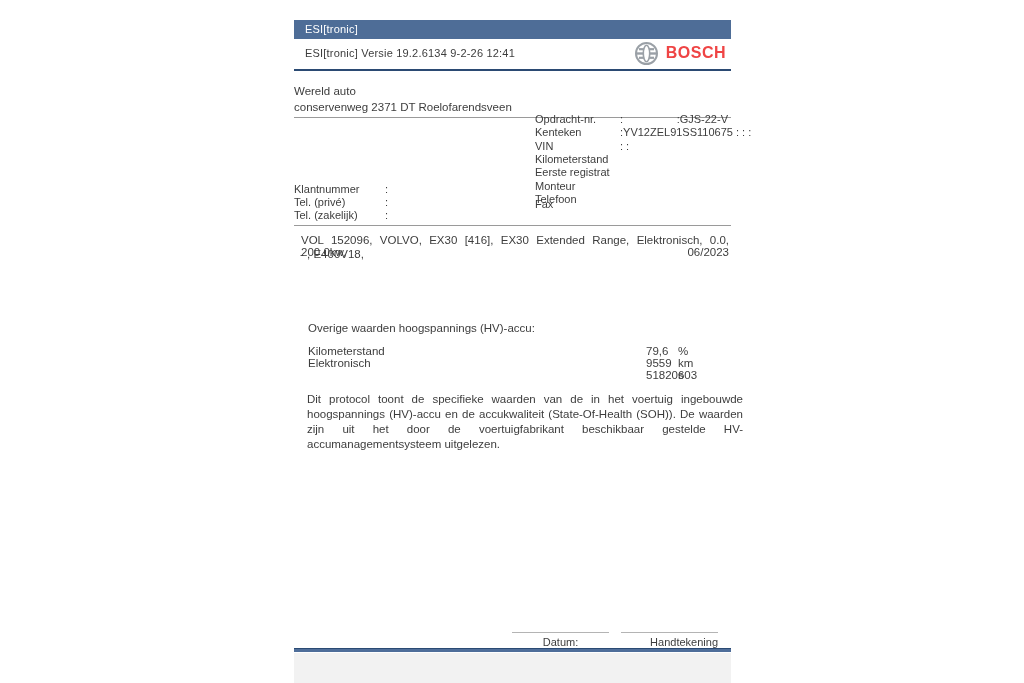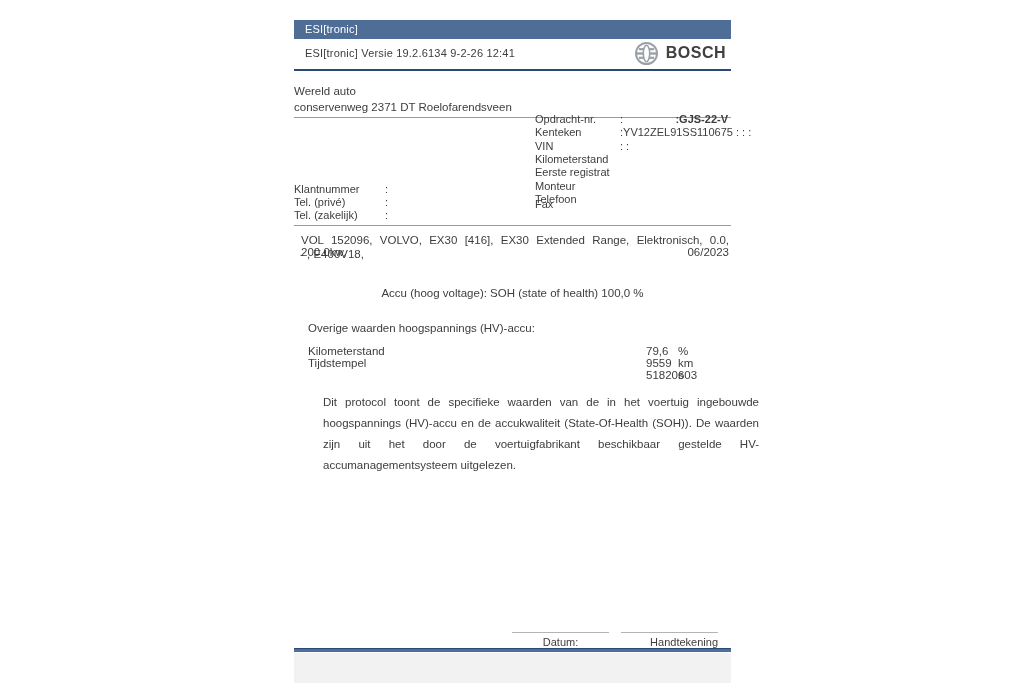--- a/index.html
+++ b/index.html
@@ -28,42 +28,42 @@
   
   .cust-name { position: absolute; left: 0; top: 85px; font-size: 11.5px; }
   .cust-addr { position: absolute; left: 0; top: 101px; font-size: 11.5px; }
   .gray-rule-1 { position: absolute; left: 0; top: 117px; width: 437px; height: 1px; background: #9a9a9a; }
   .gray-rule-2 { position: absolute; left: 0; top: 225px; width: 437px; height: 1px; background: #9a9a9a; }
 
   
   .rrow { position: absolute; left: 241px; width: 196px; height: 13px; font-size: 11px; }
   .rrow .lbl { position: absolute; left: 0; white-space: nowrap; }
   .rrow .val { position: absolute; left: 85px; white-space: nowrap; }
-  .rrow .val-right { position: absolute; right: 3px; white-space: nowrap; font-weight: bold; }
+  .rrow .val-right { position: absolute; right: 3px; white-space: nowrap; }
   .lrow { position: absolute; left: 0; width: 241px; height: 13px; font-size: 11px; text-decoration: underline; }
   .lrow .lbl { position: absolute; left: 0; white-space: nowrap; }
   .lrow .colon { position: absolute; left: 91px; }
 
   
   .veh1 { position: absolute; left: 7px; top: 234px; width: 428px; font-size: 11.5px;
           text-align: justify; text-align-last: justify; white-space: normal; }
   .veh2 { position: absolute; left: 6px; top: 248px; font-size: 11.5px; }
 
   
   .soh { position: absolute; left: 0; top: 287px; width: 437px; text-align: center; font-size: 11.5px; }
 
   
   .vrow { position: absolute; left: 14px; width: 423px; height: 12px; font-size: 11.5px; text-align: center; }
   .vrow .lbl { position: absolute; left: 0; white-space: nowrap; }
   .vrow .val { position: absolute; left: 306px; white-space: nowrap; margin-left: 32px; }
   .vrow .unit { position: absolute; left: 370px; white-space: nowrap; }
 
   
   .note { position: absolute; left: 13px; top: 392px; width: 436px;
-          font-size: 11.5px; line-height: 21px; text-align: justify; margin-left: 16px; }
+          font-size: 11.5px; line-height: 15px; text-align: justify; }
 
   
   .sig-line-1 { position: absolute; left: 218px; top: 632px; width: 97px; height: 1px; background: #b4b4b4; }
   .sig-line-2 { position: absolute; left: 327px; top: 632px; width: 97px; height: 1px; background: #b4b4b4; }
   .sig-label-1 { position: absolute; left: 218px; top: 636px; width: 97px; text-align: center; font-size: 11px; }
   .sig-label-2 { position: absolute; left: 327px; top: 636px; width: 97px; text-align: right; font-size: 11px; }
 
   
   .blue-bar { position: absolute; left: 0; top: 648px; width: 437px; height: 4px;
               background: #4f6e9a; border-top: 1px solid #2b4a73; }
@@ -85,21 +85,21 @@
     <div class="brand-wrap">
       <span class="bosch-icon">
         <svg width="25" height="25" viewBox="0 0 25 25">
           <circle cx="12.5" cy="12.5" r="10.5" fill="none" stroke="#9aa0a6" stroke-width="2"></circle>
           <line x1="3" y1="12.5" x2="22" y2="12.5" stroke="#9aa0a6" stroke-width="2.4"></line>
           <line x1="5" y1="8.2" x2="20" y2="8.2" stroke="#9aa0a6" stroke-width="2.2"></line>
           <line x1="5" y1="16.8" x2="20" y2="16.8" stroke="#9aa0a6" stroke-width="2.2"></line>
           <ellipse cx="12.5" cy="12.5" rx="3.2" ry="8.2" fill="#ffffff" stroke="#9aa0a6" stroke-width="1.6"></ellipse>
         </svg>
       </span>
-      <span class="bosch-text" style="color:#404040;">BOSCH</span>
+      <span class="bosch-text" style="color:#ef4444;">BOSCH</span>
     </div>
     <div class="navy-rule"></div>
 
     <div class="cust-name">Wereld auto</div>
     <div class="cust-addr">conservenweg 2371 DT Roelofarendsveen</div>
     <div class="gray-rule-1"></div>
 
     <div class="rrow" style="top:113px">
       <span class="lbl">Opdracht-nr.</span>
       <span class="val">:</span>
@@ -139,32 +139,31 @@
     </div>
     <div class="lrow" style="top:209px">
       <span class="lbl">Tel. (zakelijk)</span>
       <span class="colon">:</span>
     </div>
     <div class="gray-rule-2"></div>
 
     <div class="veh1">VOL 152096, VOLVO, EX30 [416], EX30 Extended Range, Elektronisch, 0.0, 200.0kw, 06/2023</div>
     <div class="veh2">- , E400V18,</div>
 
-    <div class="soh">Accu (hoog voltage): SOH (state of health) 100,0 %</div>
 
     <div class="vrow" style="top:322px">
       <span class="lbl">Overige waarden hoogspannings (HV)-accu:</span>
     </div>
     <div class="vrow" style="top:345px">
       <span class="lbl">Kilometerstand</span>
       <span class="val">79,6</span>
       <span class="unit">%</span>
     </div>
     <div class="vrow" style="top:357px">
-      <span class="lbl">Tijdstempel</span>
+      <span class="lbl">Elektronisch</span>
       <span class="val">9559</span>
       <span class="unit">km</span>
     </div>
     <div class="vrow" style="top:369px">
       <span class="val">51820603</span>
       <span class="unit">s</span>
     </div>
 
     <div class="note">Dit protocol toont de specifieke waarden van de in het voertuig ingebouwde hoogspannings (HV)-accu en de accukwaliteit (State-Of-Health (SOH)). De waarden zijn uit het door de voertuigfabrikant beschikbaar gestelde HV-accumanagementsysteem uitgelezen.</div>
 

